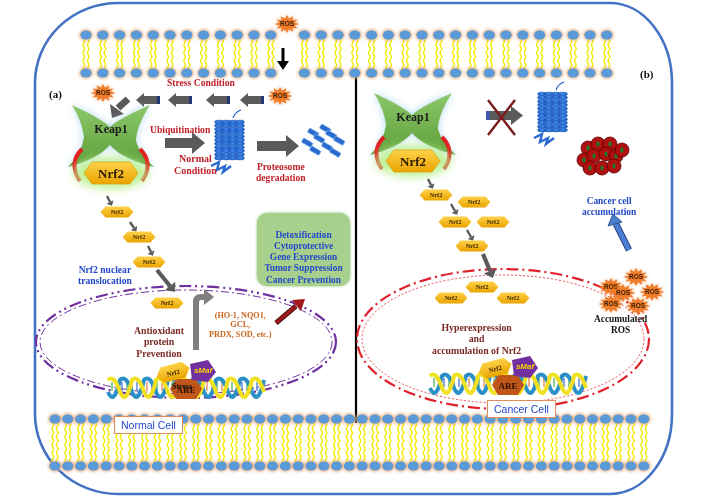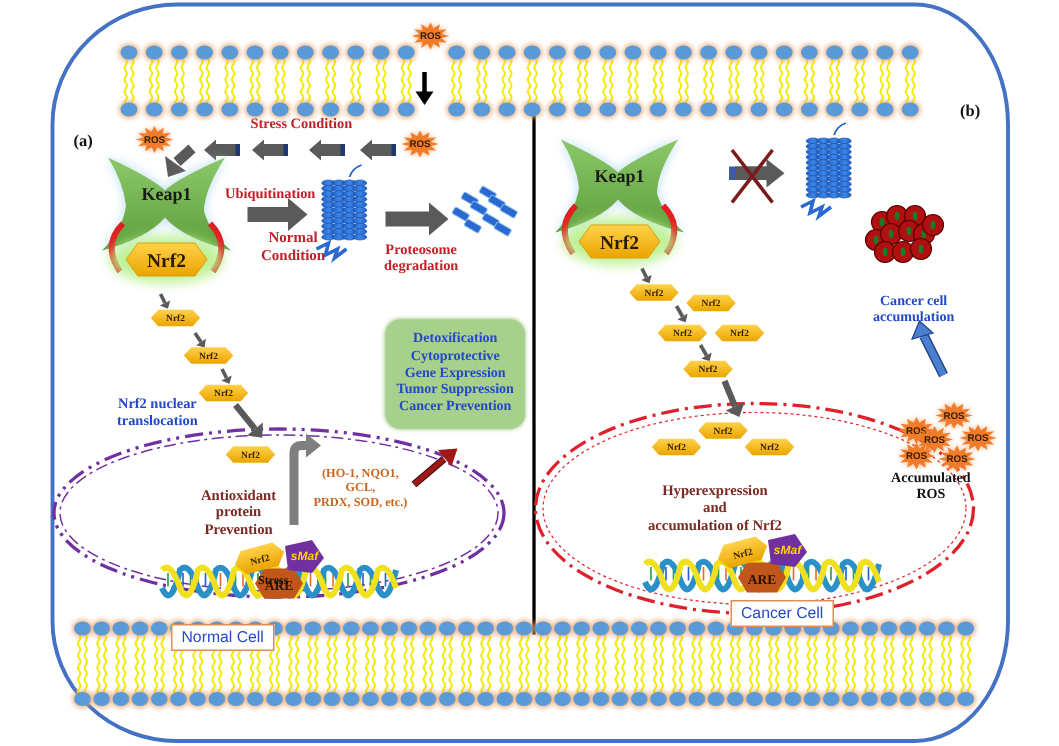--- a/index.html
+++ b/index.html
@@ -4,21 +4,21 @@
 <style>
   html,body{margin:0;padding:0;background:#fff;}
   body{width:706px;height:497px;position:relative;overflow:hidden;font-family:"Liberation Serif",serif;}
   svg{position:absolute;left:0;top:0;}
   .lbl{position:absolute;font-weight:bold;text-align:center;line-height:1.15;white-space:nowrap;}
   .red{color:#c0202a;}
   .maroon{color:#7a2a22;margin-top:12px;}
   .blue{color:#2348c8;}
   .orange{color:#c9651e;}
   .black{color:#111;}
-  .box-green{position:absolute;left:257px;top:213px;width:93px;height:73px;background:#a8d08d;border-radius:10px;box-shadow:0 0 3px #8cbf70;display:flex;flex-direction:column;justify-content:center;align-items:center;}
+  .box-green{position:absolute;left:257px;top:213px;width:93px;height:73px;background:#a8d08d;border-radius:10px;box-shadow:0 0 3px #8cbf70;display:flex;flex-direction:column;justify-content:flex-end;align-items:center;}
   .box-green span{font-size:9.4px;font-weight:bold;color:#2348c8;line-height:1.2;font-family:"Liberation Serif",serif;}
   .cell-label{position:absolute;background:#fff;border:1.3px solid #e08c5a;font-family:"Liberation Sans",sans-serif;color:#2348c8;font-size:10.5px;padding:2px 6px;}
   .ros-lbl{font-family:"Liberation Sans",sans-serif;font-weight:bold;fill:#3a1e00;font-size:6.5px;}
 </style>
 </head>
 <body>
 
 <svg id="art" width="706" height="497" viewBox="0 0 706 497">
   <defs>
     <filter id="glow" x="-50%" y="-50%" width="200%" height="200%">

